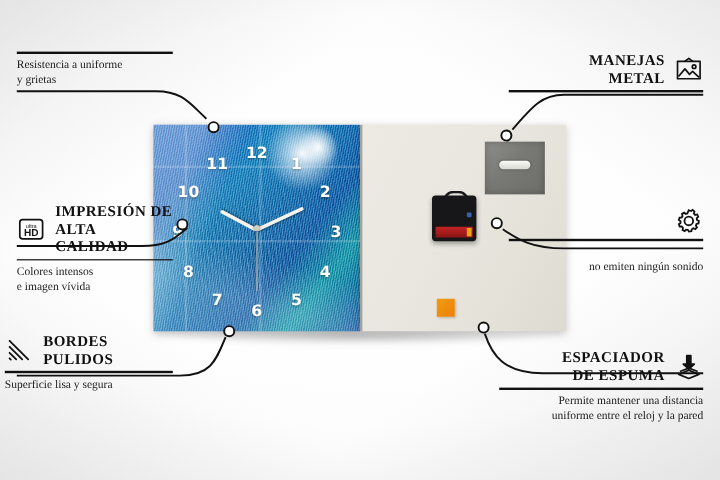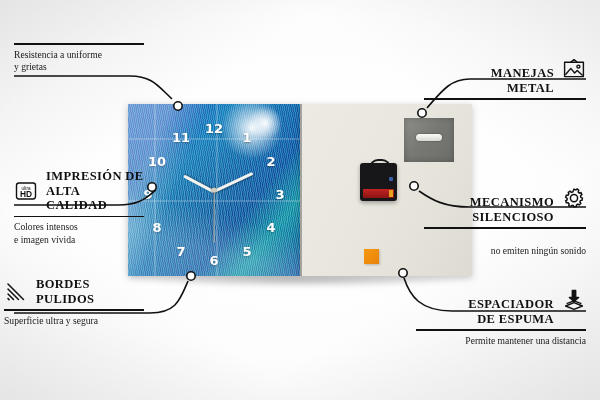--- a/index.html
+++ b/index.html
@@ -85,21 +85,21 @@
   .seam{position:absolute;left:172px;top:0;width:2px;height:172px;background:rgba(0,0,0,.30);}
   .shadow{position:absolute;left:136px;top:272px;width:330px;height:16px;
     background:radial-gradient(ellipse at center, rgba(0,0,0,.22) 0%, rgba(0,0,0,0) 70%);filter:blur(2px);}
 
   
   .callout{position:absolute;}
   .head{display:flex;align-items:center;gap:8px;}
   .head.right{justify-content:flex-end;}
   .title{font-weight:700;font-size:12.5px;letter-spacing:.4px;color:#111;line-height:1.16;
     text-transform:uppercase;}
-  .title.r{text-align:right;margin-top:23px;}
+  .title.r{text-align:right;}
   .rule{height:1.6px;background:#111;margin:3px 0 4px;}
   .sub{font-size:9.6px;color:#1a1a1a;line-height:1.34;}
   .sub.r{text-align:right;}
   .ico{width:24px;height:24px;flex:0 0 24px;display:block;}
   svg{display:block;overflow:visible;}
   .lead{position:absolute;left:0;top:0;width:600px;height:400px;pointer-events:none;}
 </style>
 </head>
 <body>
 
@@ -211,21 +211,21 @@
               <path d="M4 18.6 L5 19.6"></path>
         </g>
           </svg>
       </span>
       <span class="title">
         <span>BORDES</span><br>
         <span>PULIDOS</span>
       </span>
     </div>
     <div class="rule"></div>
-    <div class="sub">Superficie ultra y segura</div>
+    <div class="sub">Superficie lisa y segura</div>
   </div>
 
   <div class="callout" style="right:14px;top:43px;width:162px;">
     <div class="head right">
       <span class="title r">
         <span>MANEJAS</span><br>
         <span>METAL</span>
       </span>
       <span class="ico">
         <svg viewBox="0 0 24 24">
@@ -236,57 +236,54 @@
           <path d="M3.4 17.8 L8.8 11.4 L12.6 16 L15.2 13.4 L20.6 18.4"></path>
         </g>
           </svg>
       </span>
     </div>
     <div class="rule"></div>
   </div>
 
   <div class="callout" style="right:14px;top:172px;width:162px;">
     <div class="head right">
-      <span class="title r">
-        <span>MECANISMO</span><br>
-        <span>SILENCIOSO</span>
-      </span>
       <span class="ico">
         <svg viewBox="0 0 24 24">
             <g fill="none" stroke="#111" stroke-width="1.5">
           <path d="M12 3.2 L13.9 3.9 L15.2 2.9 L16.7 4.3 L16.2 6 L17.3 7.1 L19 6.7 L19.9 8.6 L18.6 9.8 L18.8 11.3
                    L20.4 12.1 L20.1 14.2 L18.4 14.6 L17.9 16 L18.8 17.4 L17.4 18.9 L15.8 18.2 L14.5 19 L14.2 20.7
                    L12.1 21 L11.2 19.5 L9.7 19.4 L8.6 20.6 L6.8 19.6 L7.1 17.9 L6.1 16.7 L4.4 16.8 L3.7 14.8
                    L5.1 13.8 L5.1 12.3 L3.7 11.3 L4.3 9.3 L6 9.3 L6.8 8 L6.3 6.3 L8.1 5.2 L9.4 6.3 L10.8 5.9 Z"></path>
           <circle cx="12" cy="12.1" r="3.6"></circle>
         </g>
           </svg>
       </span>
     </div>
     <div class="rule"></div>
     <div class="sub r">
       <br>
       <span>no emiten ningún sonido</span>
     </div>
   </div>
 
-  <div class="callout" style="right:14px;top:274px;width:170px;">
+  <div class="callout" style="right:14px;top:291px;width:170px;">
     <div class="head right">
       <span class="title r">
         <span>ESPACIADOR</span><br>
         <span>DE ESPUMA</span>
       </span>
       <span class="ico">
         <svg viewBox="0 0 24 24">
             <g fill="none" stroke="#111" stroke-width="1.4" stroke-linejoin="round">
           <path d="M10.3 2.4 H13.7 V9.4 H16.6 L12 13.6 L7.4 9.4 H10.3 Z" fill="#111"></path>
           <path d="M12 14.6 L20.4 18 L12 21.4 L3.6 18 Z"></path>
           <path d="M4.6 15.6 L12 12.8 L19.4 15.6"></path>
         </g>
           </svg>
       </span>
     </div>
     <div class="rule"></div>
     <div class="sub r">
       <span>Permite mantener una distancia</span><br>
+      <span>uniforme entre el reloj y la pared</span>
     </div>
   </div>
 </div>
 
 </body></html>

